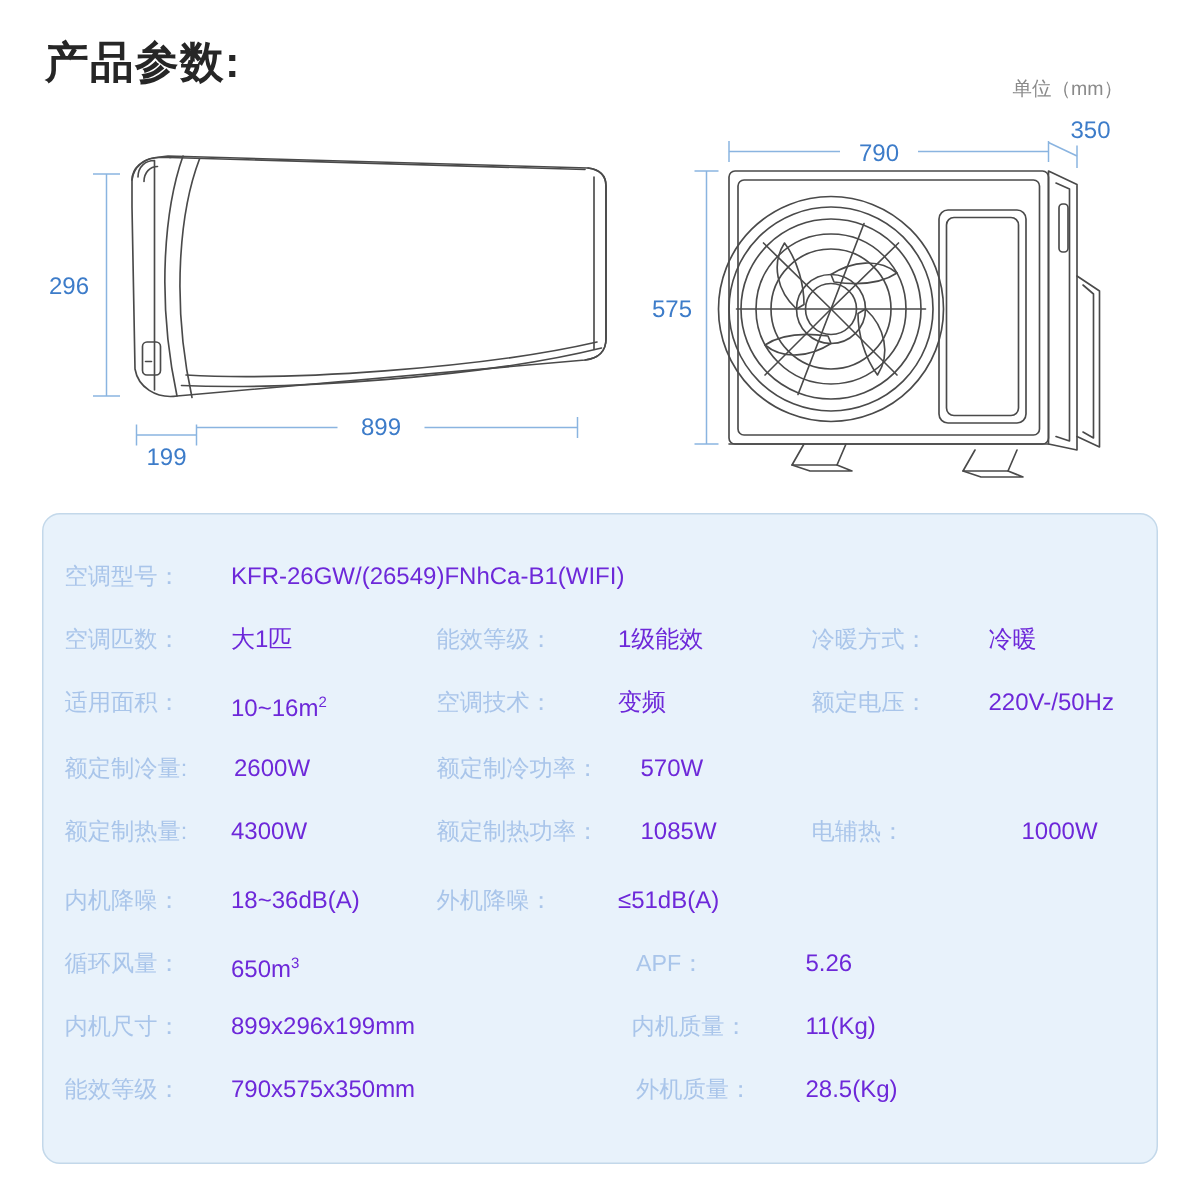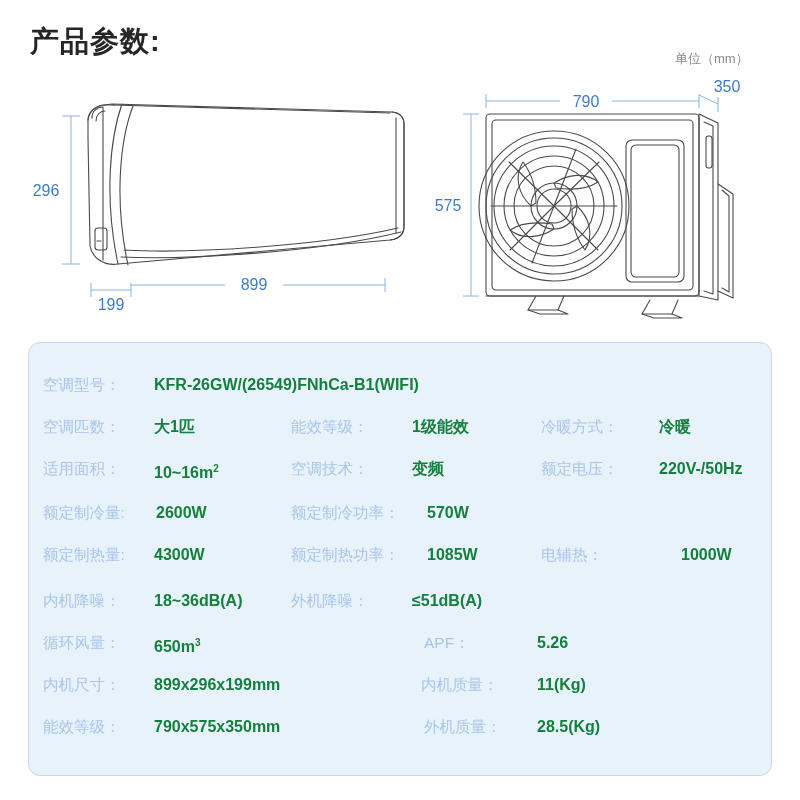--- a/index.html
+++ b/index.html
@@ -71,23 +71,22 @@
     position: absolute;
     top: 0;
     white-space: nowrap;
     line-height: 24px;
   }
   .lbl {
     color: #a9c5ea;
     font-size: 15.5px;
   }
   .val {
-    color: #15803d;
+    color: #6d28d9;
     font-size: 16px;
-    font-weight: bold;
   }
   .sup {
     font-size: 10px;
     vertical-align: super;
   }
 </style>
 </head>
 <body>
 
 <div id="page-title">产品参数:</div>

